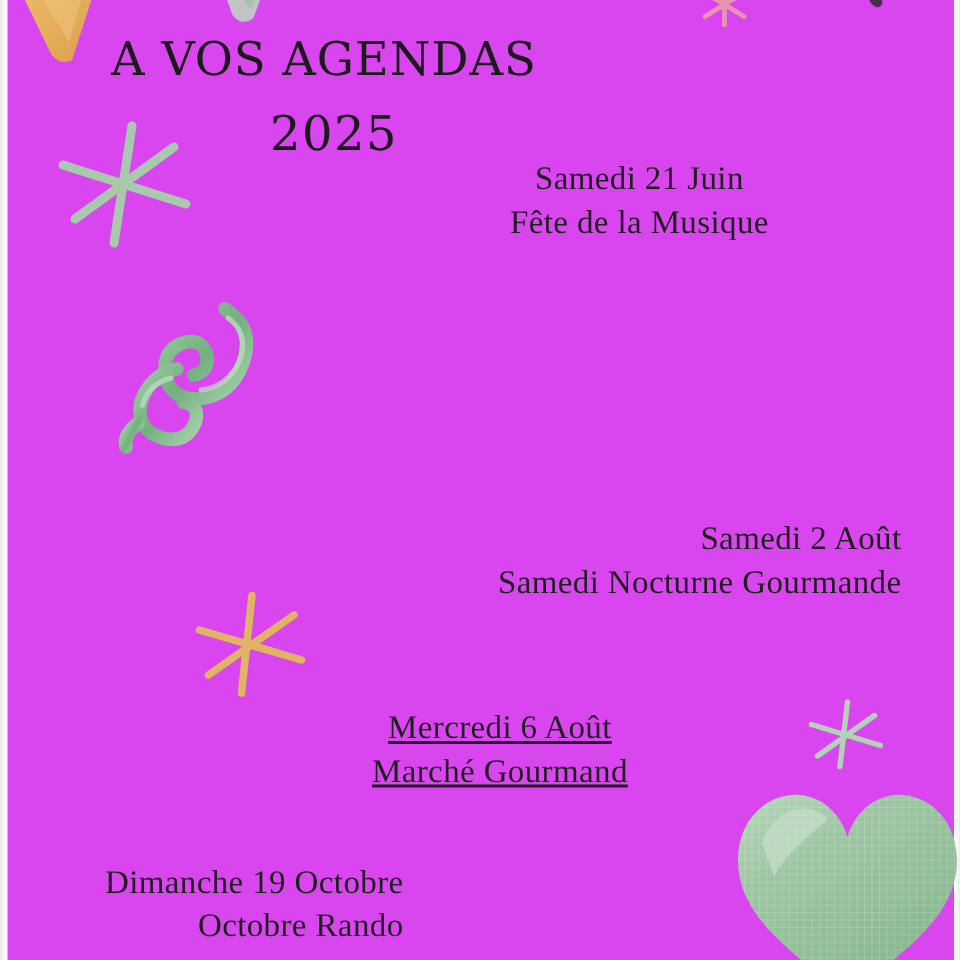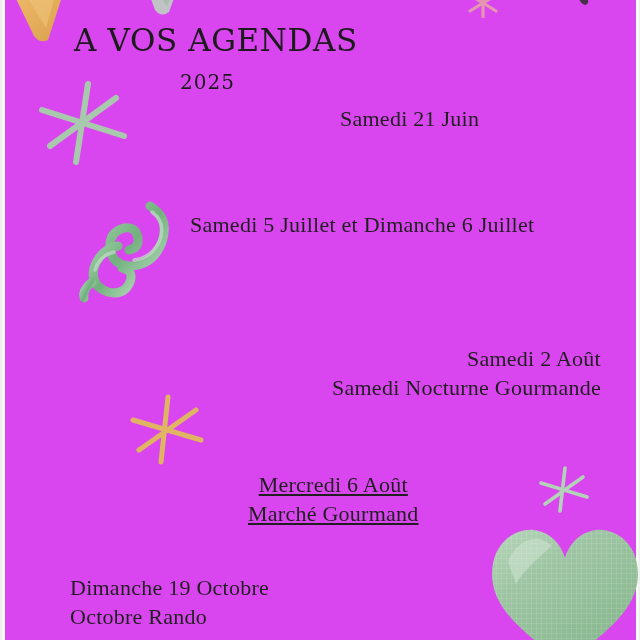--- a/index.html
+++ b/index.html
@@ -47,21 +47,21 @@
     letter-spacing: 0.6px;
     color: #1b1b1b;
     white-space: nowrap;
     font-weight: 400;
   }
   .year {
     position: absolute;
     left: 180px;
     top: 70px;
     font-family: "DejaVu Serif", "Liberation Serif", serif;
-    font-size: 20px;
+    font-size: 32px;
     letter-spacing: 1px;
     color: #1b1b1b;
     white-space: nowrap;
   }
 
   
   .entry {
     position: absolute;
     color: #201f1f;
     font-family: "Liberation Serif", "DejaVu Serif", serif;
@@ -75,21 +75,21 @@
     letter-spacing: 0.25px;
   }
 
   .e1 { left: 340px; top: 104px; text-align: center; }
   .e1 .date { }
   .e1 .name { }
 
   .e2 { left: 190px; top: 210px; text-align: center; }
   .e3 { left: 332px; top: 344px; text-align: right; }
   .e4 { left: 248px; top: 470px; text-align: center; text-decoration: underline; }
-  .e5 { left: 70px;  top: 573px; text-align: left; }
+  .e5 { left: 70px;  top: 573px; text-align: right; }
 
   
   .deco { position: absolute; pointer-events: none; }
 
   
   .cone {
     left: -4px;
     top: -34px;
     width: 110px;
     height: 110px;
@@ -243,24 +243,24 @@
              C 130 10, 152 26, 152 56
              C 152 92, 118 116, 79 146 Z" fill="url(#paper)"></path>
     <path d="M22 44 C 30 22, 52 14, 66 28 C 52 40, 38 52, 30 66 Z" fill="#cfe4d2" opacity=".55"></path>
   </svg>
 
   <div class="title">A VOS AGENDAS</div>
   <div class="year">2025</div>
 
   <div class="entry e1">
     <span class="date">Samedi 21 Juin</span>
+    <span class="name">Fête de la Musique</span>
   </div>
 
   <div class="entry e2">
-    <span class="date">Samedi 5 Juillet et Dimanche 6 Juillet</span>
   </div>
 
   <div class="entry e3">
     <span class="date">Samedi 2 Août</span>
     <span class="name">Samedi Nocturne Gourmande</span>
   </div>
 
   <div class="entry e4">
     <span class="date">Mercredi 6 Août</span>
     <span class="name">Marché Gourmand</span>

